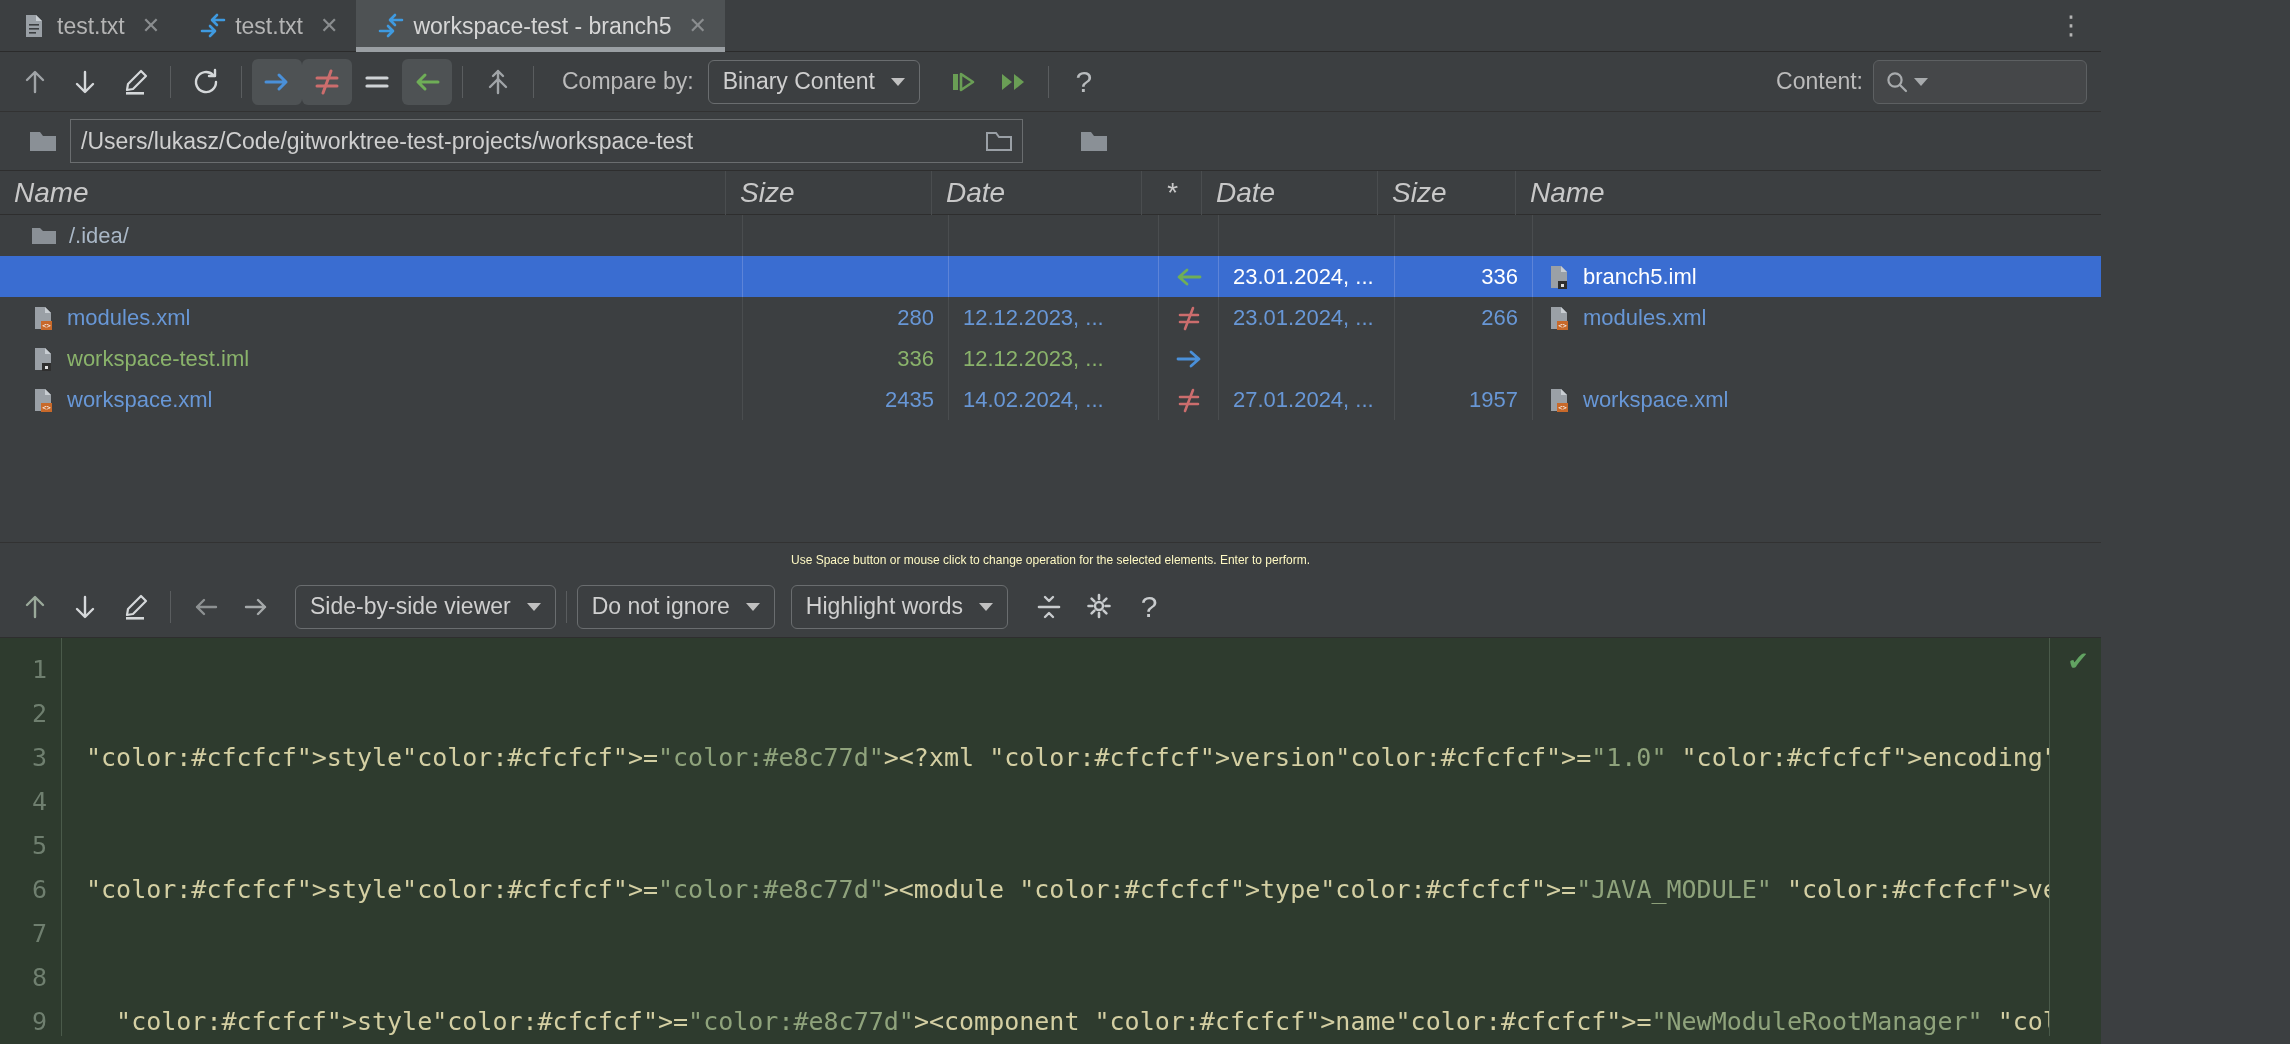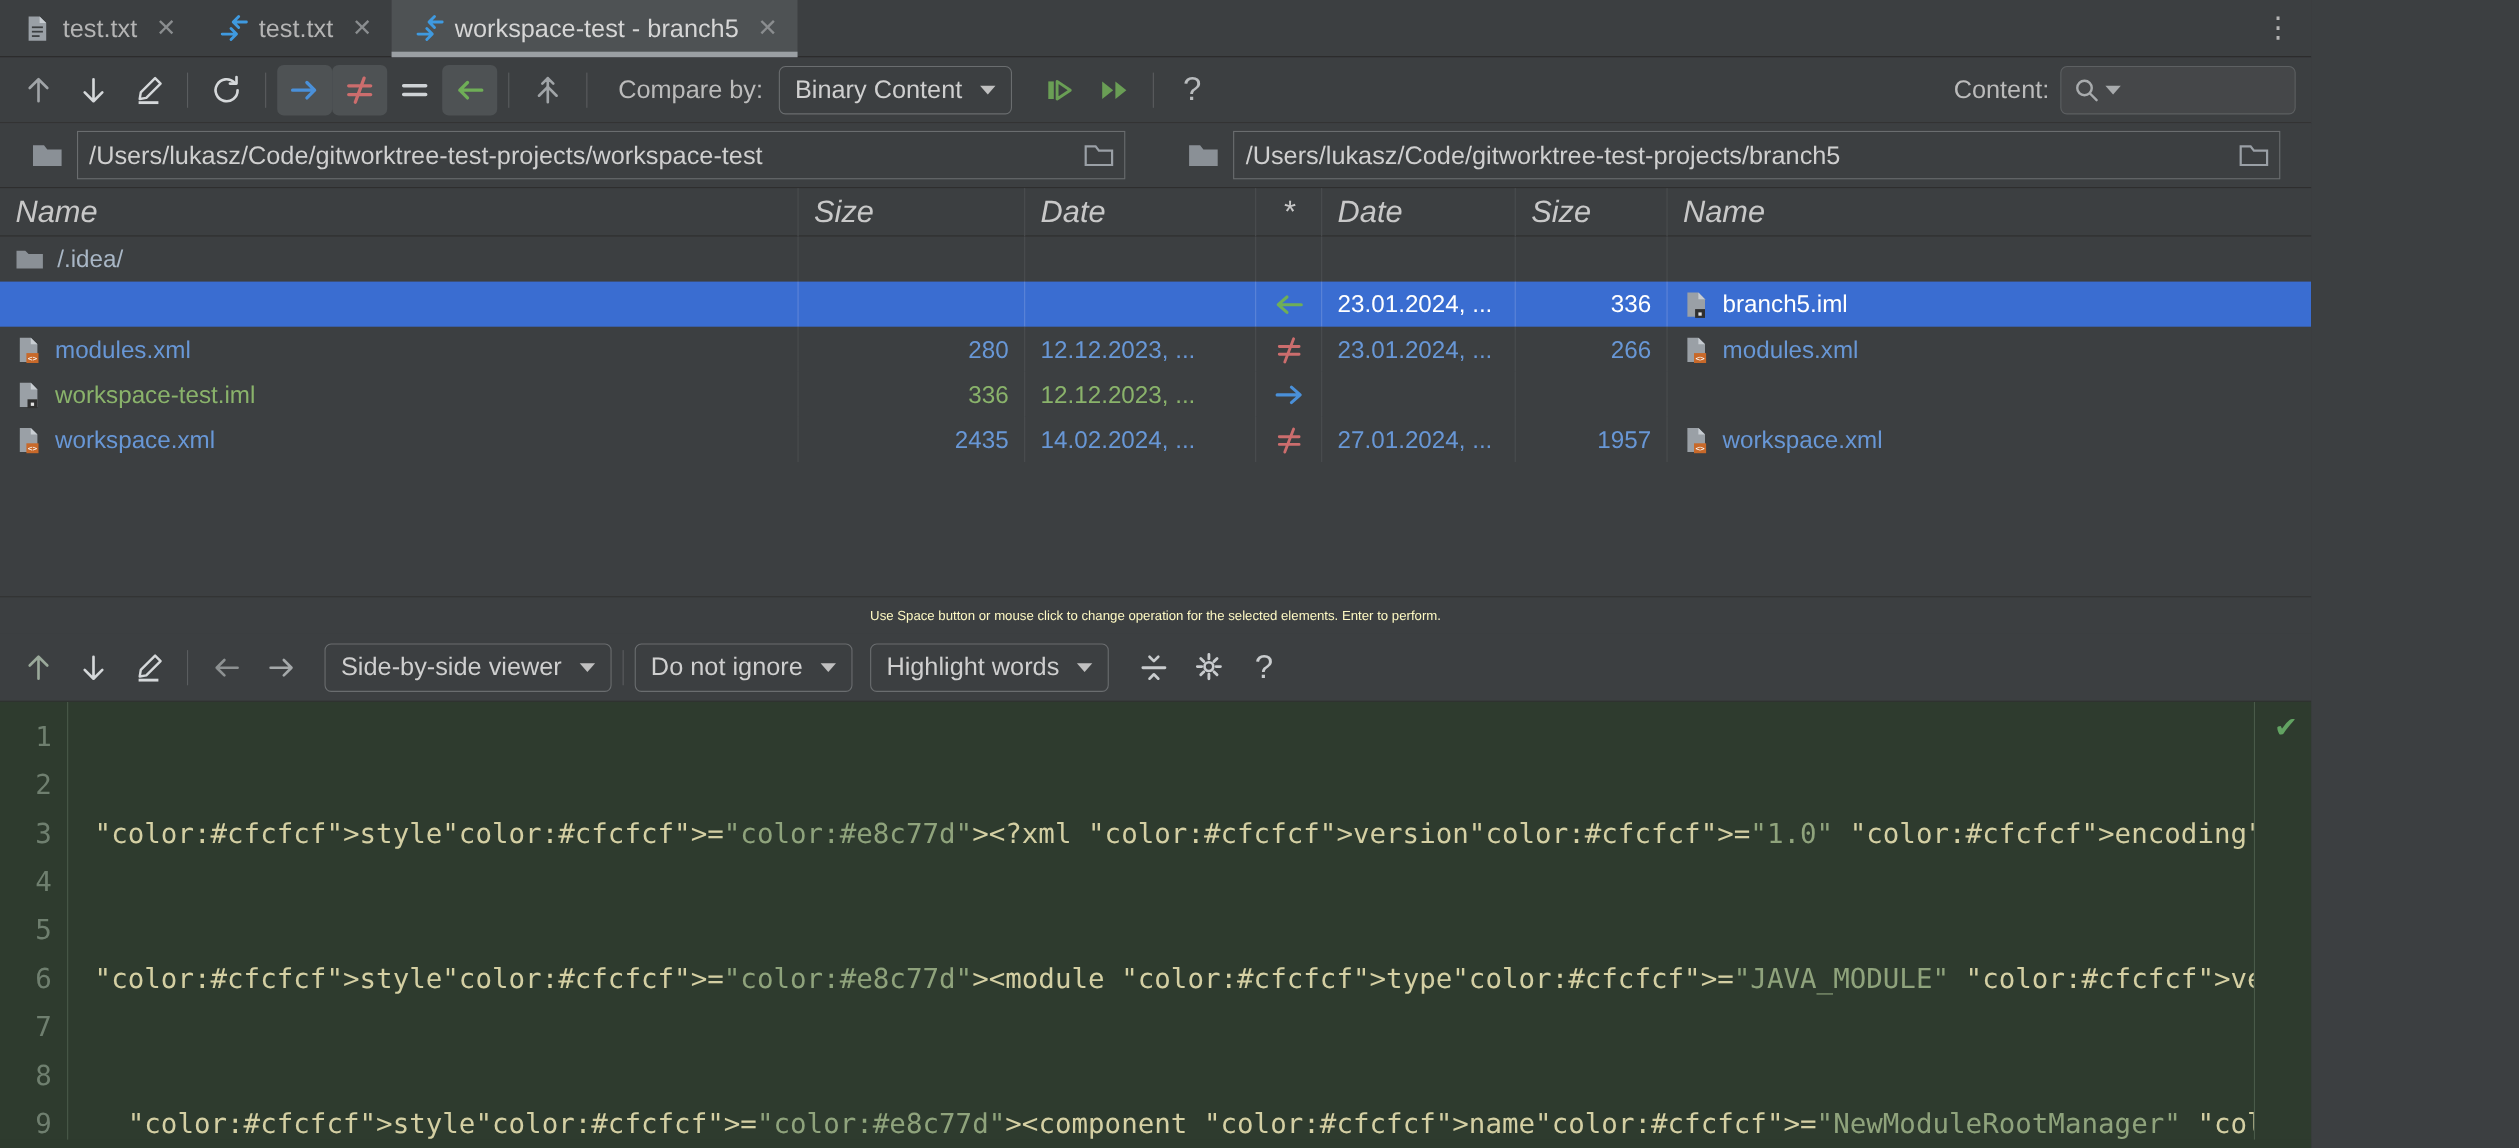--- a/index.html
+++ b/index.html
@@ -73,21 +73,21 @@
 
   
   .table-wrap { flex: 0 0 372px; background: #3c3f41; display: flex; flex-direction: column;
                 border-top: 1px solid #2e2e2e; }
   .thead { display: flex; height: 44px; border-bottom: 1px solid #2e2e2e; }
   .th {
     font-size: 28px; color: #c8c8c8; display: flex; align-items: center; padding: 0 14px;
     border-right: 1px solid #4a4d4f; height: 44px; font-style: italic;
   }
   .tbody { flex: 1 1 auto; overflow: hidden; }
-  .row { display: flex; height: 41px; align-items: stretch; }
+  .row { display: flex; height: 41px; align-items: stretch; padding-left: 17px; }
   .row.selected { background: #3a6dd1; }
   .td {
     font-size: 22px; display: flex; align-items: center; padding: 0 14px;
     border-right: 1px solid #4a4d4f; height: 41px; overflow: hidden; white-space: nowrap;
   }
   .td.num { justify-content: flex-end; }
   .td.center { justify-content: center; padding: 0; }
   .row.selected .td { color: #ffffff; border-right-color: #5d84d8; }
   .c-name-l { width: 726px; }
   .c-size-l { width: 206px; }
@@ -320,28 +320,20 @@
             </svg>
         </span>
       </div>
     </div>
     <div class="pathside right">
       <span>
         <svg width="30" height="26" viewBox="0 0 30 26">
             <path d="M2 4h10l3 4h13v15H2z" fill="#8a9096"></path>
           </svg>
       </span>
-      <div class="path-field">
-        <span class="txt">/Users/lukasz/Code/gitworktree-test-projects/branch5</span>
-        <span>
-          <svg width="30" height="26" viewBox="0 0 30 26">
-              <path d="M3 5h9l3 4h12v13H3z" fill="none" stroke="#9aa0a6" stroke-width="2"></path>
-            </svg>
-        </span>
-      </div>
     </div>
   </div>
 
   <div class="table-wrap">
     <div class="thead">
       <div class="th c-name-l">Name</div>
       <div class="th c-size-l">Size</div>
       <div class="th c-date-l">Date</div>
       <div class="th c-star center" style="justify-content:center;">*</div>
       <div class="th c-date-r">Date</div>

